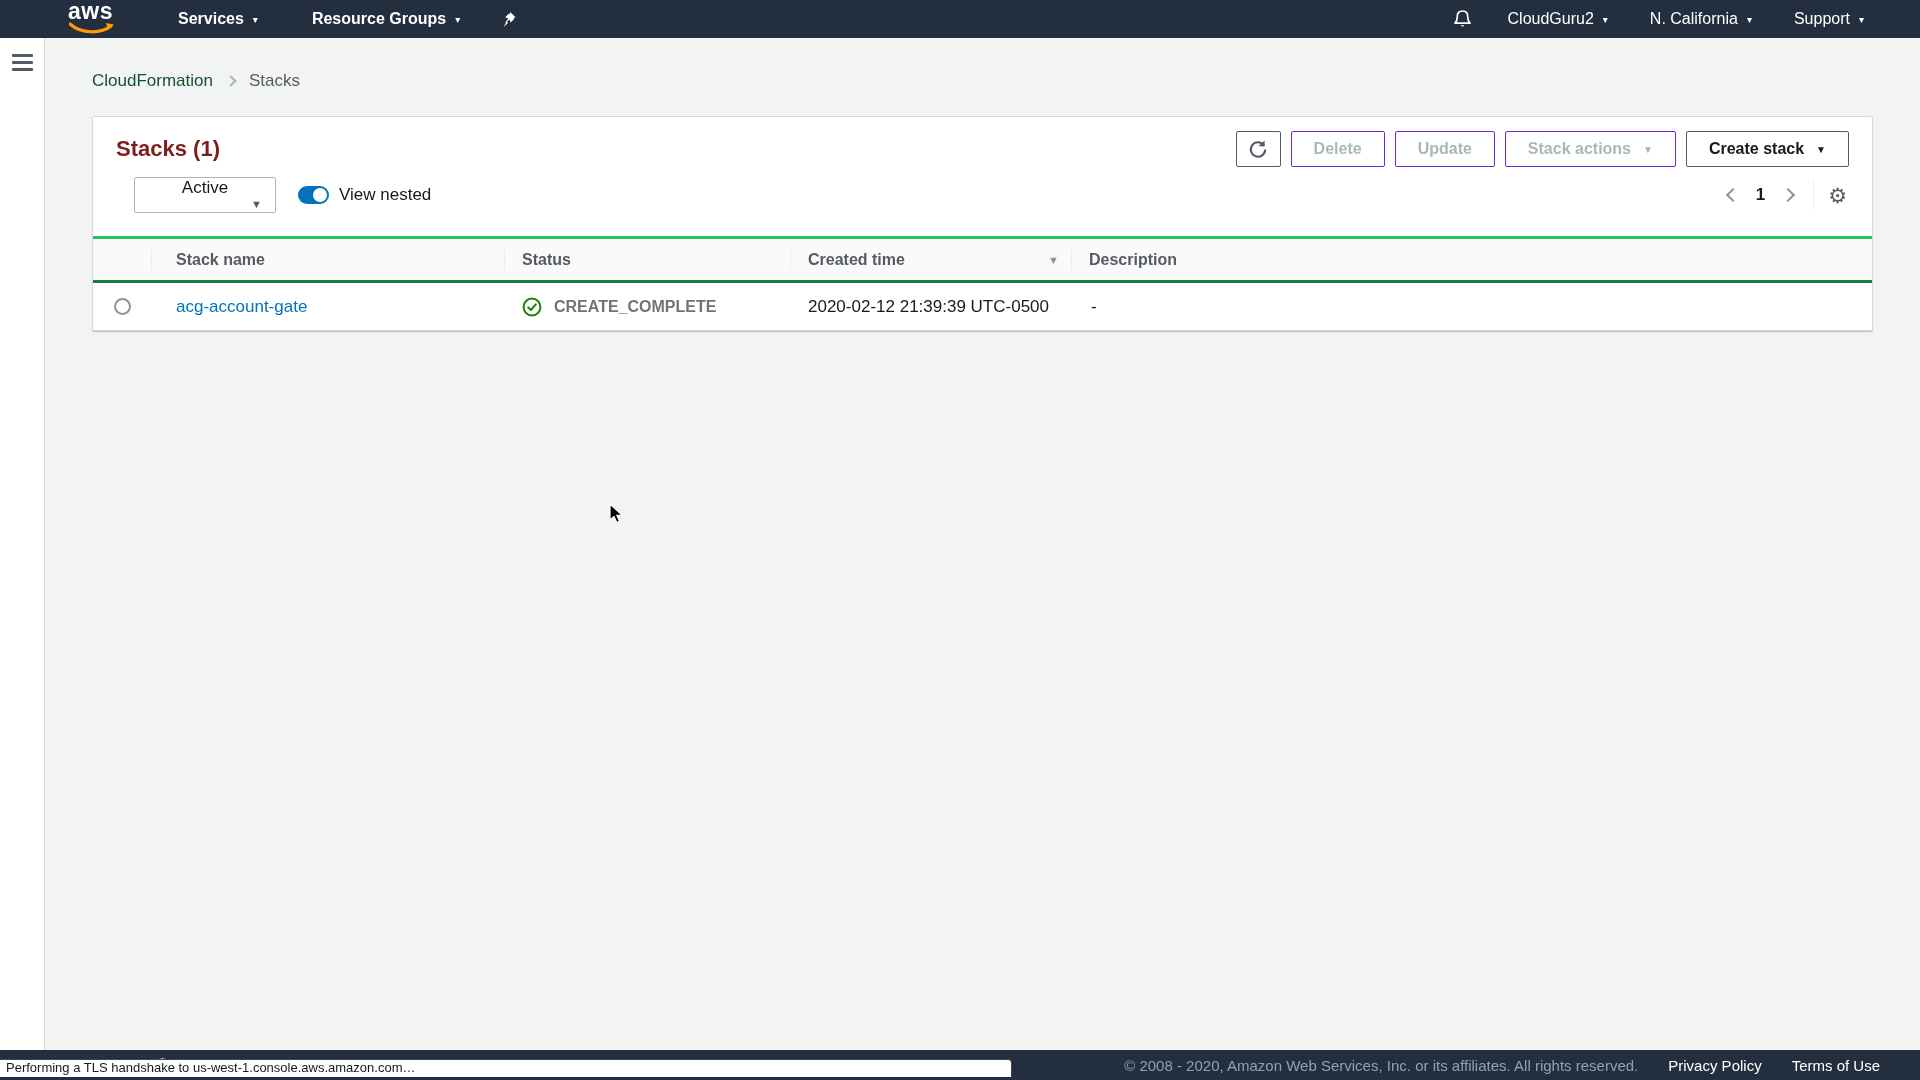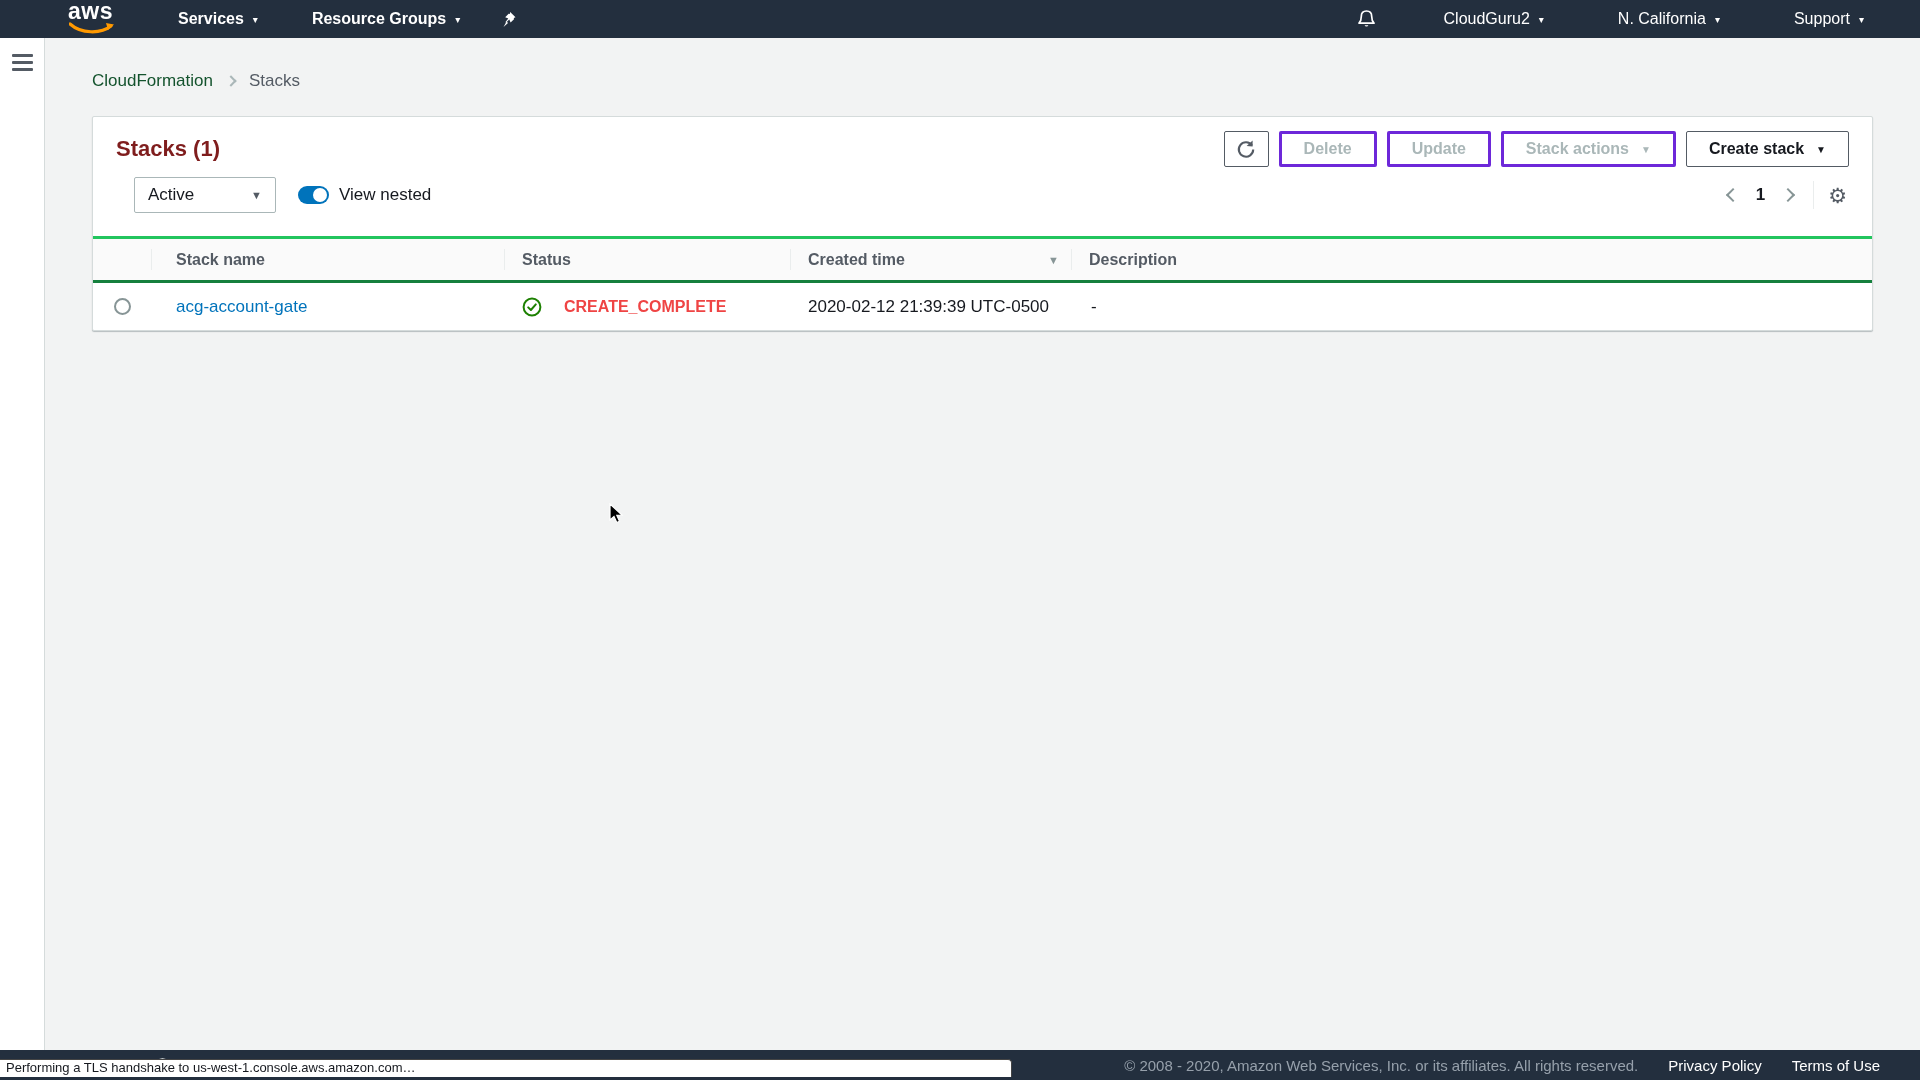--- a/index.html
+++ b/index.html
@@ -17,21 +17,21 @@
     background:#232f3e; display:flex; align-items:center; z-index:10; color:#fff;
   }
   .logo { margin-left:68px; position:relative; width:48px; height:36px; }
   .logo-text { font-size:23px; font-weight:700; color:#fff; letter-spacing:0.5px; line-height:24px; margin-top:-2px; }
   .logo-swoosh { position:absolute; left:1px; top:21px; }
   .nav-item { display:flex; align-items:center; font-size:16px; font-weight:700; cursor:pointer; }
   .nav-item.svc { margin-left:62px; }
   .nav-item.rg  { margin-left:54px; }
   .nav-caret { font-size:10px; margin-left:9px; color:#ffffff; }
   .pin { margin-left:42px; display:flex; align-items:center; cursor:pointer; }
-  .topnav-right { margin-left:auto; display:flex; align-items:center; padding-right:56px;gap:32px; }
+  .topnav-right { margin-left:auto; display:flex; align-items:center; padding-right:56px; }
   .topnav-right .nav-item { font-weight:400; font-size:16px; }
   .bell { margin-right:36px; display:flex; align-items:center; cursor:pointer; }
   .tn-gap { margin-left:42px; }
 
   
   .content { position:absolute; top:38px; bottom:30px; left:0; right:0; background:#f2f3f3; }
   .sidebar { position:absolute; left:0; top:0; bottom:0; width:45px; background:#fff; border-right:1px solid #d5dbdb; }
   .hamburger { position:absolute; left:12px; top:16px; width:21px; cursor:pointer; }
   .hamburger span { display:block; height:3px; background:#545b64; margin-bottom:4px; border-radius:1px; }
   .hamburger span:last-child { margin-bottom:0; }
@@ -48,37 +48,37 @@
     box-shadow:0 1px 1px rgba(0,28,36,.25);
   }
   .panel-header { display:flex; align-items:center; height:58px; padding:6px 23px 0 23px; }
   .panel-title { font-size:22px; font-weight:700; color:#7f1d1d; }
   .toolbar { margin-left:auto; display:flex; align-items:center; gap:10px; }
   .btn {
     height:36px; background:#fff; border-radius:2px; font-size:16px; font-weight:700;
     display:flex; align-items:center; justify-content:center; padding:0 22px; cursor:pointer;
     font-family:inherit;
   }
-  .btn-disabled { border:3px solid #6d28d9; color:#aab7b8; cursor:default; }
+  .btn-disabled { border:1px solid #6d28d9; color:#aab7b8; cursor:default; }
   .btn-normal { border:1px solid #545b64; color:#16191f; }
   .btn-icon { width:45px; padding:0; border:1px solid #545b64; color:#545b64; }
   .btn-caret { font-size:10px; margin-left:12px; }
   .btn-disabled .btn-caret { color:#aab7b8; }
 
   .filter-row { display:flex; align-items:center; padding:0 25px; height:36px; margin-top:2px; }
   .searchbox { position:relative; width:824px; height:36px; }
   .searchbox input {
     width:100%; height:100%; border:1px solid #aab7b8; border-radius:2px;
     padding:0 10px 0 38px; font-size:17px; font-family:inherit; color:#16191f; outline:none;
   }
   .searchbox input::placeholder { font-style:italic; color:#879596; }
   .search-icon { position:absolute; left:11px; top:8px; }
   .select {
     margin-left:16px; width:142px; height:36px; border:1px solid #aab7b8; border-radius:2px;
-    display:flex; align-items:center; padding:0 13px; font-size:17px; color:#16191f; cursor:pointer; background:#fff;
+    display:flex; align-items:center; padding:0 13px; font-size:17px; color:#16191f; cursor:pointer; background:#fff;flex-direction:column;
   }
   .select-caret { margin-left:auto; font-size:11px; color:#545b64; }
   .toggle { margin-left:22px; width:31px; height:18px; border-radius:9px; background:#0073bb; position:relative; cursor:pointer; }
   .toggle-knob { position:absolute; right:2px; top:2px; width:14px; height:14px; border-radius:50%; background:#fff; }
   .toggle-label { margin-left:10px; font-size:17px; color:#16191f; }
   .pagination { margin-left:auto; display:flex; align-items:center; }
   .pg-chev { width:10px; height:10px; border-left:2px solid #879596; border-bottom:2px solid #879596; cursor:pointer; }
   .pg-prev { transform:rotate(45deg); }
   .pg-next { transform:rotate(-135deg); }
   .pg-num { font-size:17px; font-weight:700; color:#16191f; margin:0 18px; }
@@ -98,21 +98,21 @@
   .th-created { padding-right:12px; justify-content:space-between; }
   .sort-icon { font-size:11px; color:#879596; }
   .trow {
     display:grid; grid-template-columns:58px 353px 286px 281px 1fr;
     height:50px; align-items:center; font-size:17px; color:#16191f; border-top:3px solid #15803d;
   }
   .td-radio { display:flex; justify-content:center; }
   .radio { width:17px; height:17px; border:2px solid #879596; border-radius:50%; background:#fff; cursor:pointer; }
   .td-name { padding-left:25px; }
   .stack-link { color:#0073bb; cursor:pointer; text-decoration:none; }
-  .td-status { padding-left:18px; display:flex; align-items:center; gap:22px; color:#ef4444; font-weight:700; font-size:16px; }
+  .td-status { padding-left:18px; display:flex; align-items:center; gap:12px; color:#737373; font-weight:700; font-size:16px; }
   .td-created { padding-left:18px; }
   .td-desc { padding-left:20px; }
 
   
   .footer {
     position:absolute; bottom:0; left:0; right:0; height:30px;
     background:#232f3e; display:flex; align-items:center; color:#fff; font-size:15px; z-index:5;
   }
   .footer-left { display:flex; align-items:center; margin-left:32px; gap:30px; }
   .f-item { display:flex; align-items:center; gap:8px; font-weight:700; color:#d5dbdb; cursor:pointer; }

